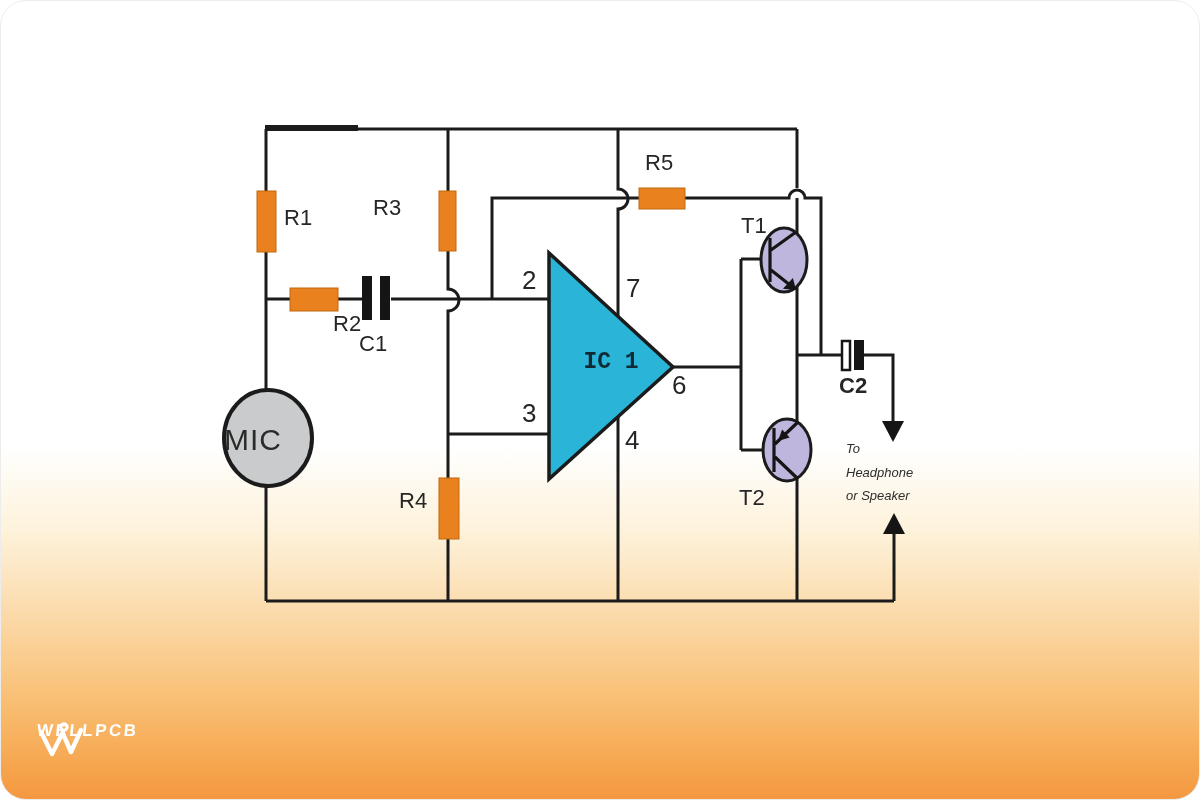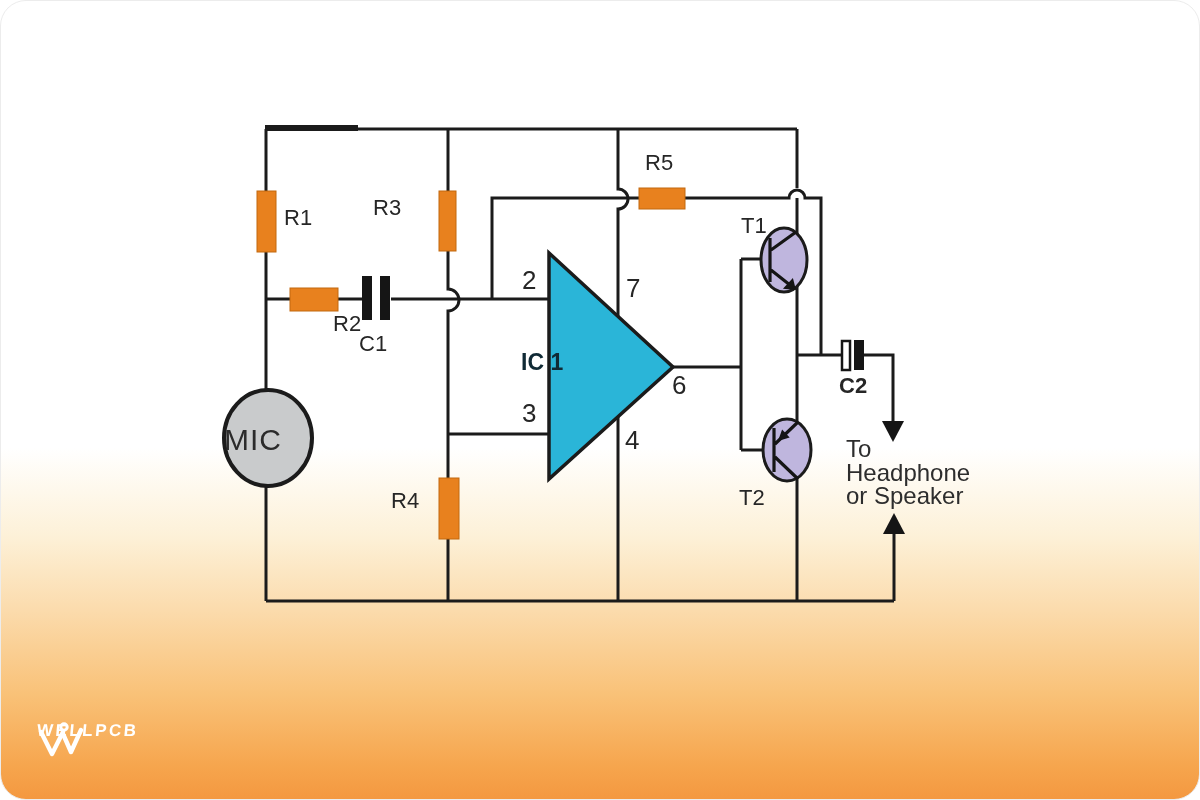--- a/index.html
+++ b/index.html
@@ -15,21 +15,21 @@
       #f9c177 87%, #f6a54d 96%, #f49840 100%);
   }
   svg{position:absolute;left:0;top:0;}
   .wire{stroke:#1b1b1b;stroke-width:3;fill:none;}
   .sym{stroke:#151515;stroke-width:3.2;fill:none;}
   .lbl{position:absolute;color:#262626;white-space:nowrap;line-height:1;}
   .lbl-comp{font-size:22px;}
   .lbl-pin{font-size:26px;}
   .lbl-ic{font-size:23px;font-weight:bold;color:#102a35;}
   .lbl-mic{font-size:30px;color:#2b2b2b;letter-spacing:1px;}
-  .note{position:absolute;font-size:24px;line-height:23.5px;color:#2d2d2d;}
+  .note{position:absolute;font-size:13px;line-height:23.5px;color:#2d2d2d;font-style:italic;}
   .note span{display:block;}
   #brand{position:absolute;left:36px;top:720px;display:flex;align-items:center;gap:10px;}
   #brand .brand-text{
     font-size:17px;font-weight:bold;color:#ffffff;letter-spacing:2.5px;
     transform:skewX(-5deg);
   }
 </style>
 </head>
 <body>
 
@@ -80,32 +80,32 @@
       <ellipse cx="786" cy="449" rx="24" ry="31" stroke="#1b1b1b" stroke-width="3" fill="#bfb6de"></ellipse>
       <path class="sym" d="M773,427 V471 M797,421 L774,443 M774,456 L797,478"></path>
       <polygon points="777,440 781.1,428.4 788.7,436.4" fill="#151515"></polygon>
     </svg>
 
     <div class="lbl lbl-comp" style="left:283px;top:196px;margin-top:10px;">R1</div>
     <div class="lbl lbl-comp" style="left:372px;top:196px;">R3</div>
     <div class="lbl lbl-comp" style="left:292px;top:312px;margin-left:40px;">R2</div>
     <div class="lbl lbl-comp" style="left:358px;top:332px;">C1</div>
     <div class="lbl lbl-comp" style="left:644px;top:151px;">R5</div>
-    <div class="lbl lbl-comp" style="left:390px;top:489px;">R4</div>
+    <div class="lbl lbl-comp" style="left:398px;top:489px;">R4</div>
     <div class="lbl lbl-comp" style="left:728px;top:214px;margin-left:12px;">T1</div>
     <div class="lbl lbl-comp" style="left:738px;top:486px;">T2</div>
     <div class="lbl lbl-comp" style="left:838px;top:374px;font-weight:bold;">C2</div>
 
     <div class="lbl lbl-pin" style="left:521px;top:266px;">2</div>
     <div class="lbl lbl-pin" style="left:521px;top:399px;">3</div>
     <div class="lbl lbl-pin" style="left:625px;top:274px;">7</div>
     <div class="lbl lbl-pin" style="left:624px;top:426px;">4</div>
     <div class="lbl lbl-pin" style="left:671px;top:371px;">6</div>
 
-    <div class="lbl lbl-ic" style="left:520px;top:350px;width:124px;">IC 1</div>
+    <div class="lbl lbl-ic" style="left:548px;top:350px;width:124px;text-align:center;font-family:Liberation Mono, monospace;">IC 1</div>
 
     <div class="lbl lbl-mic" style="left:223px;top:424px;width:88px;text-align:left;">MIC</div>
 
     <div class="note" style="left:845px;top:436px;">
       <span>To</span>
       <span>Headphone</span>
       <span>or Speaker</span>
     </div>
 
     <div id="brand">

